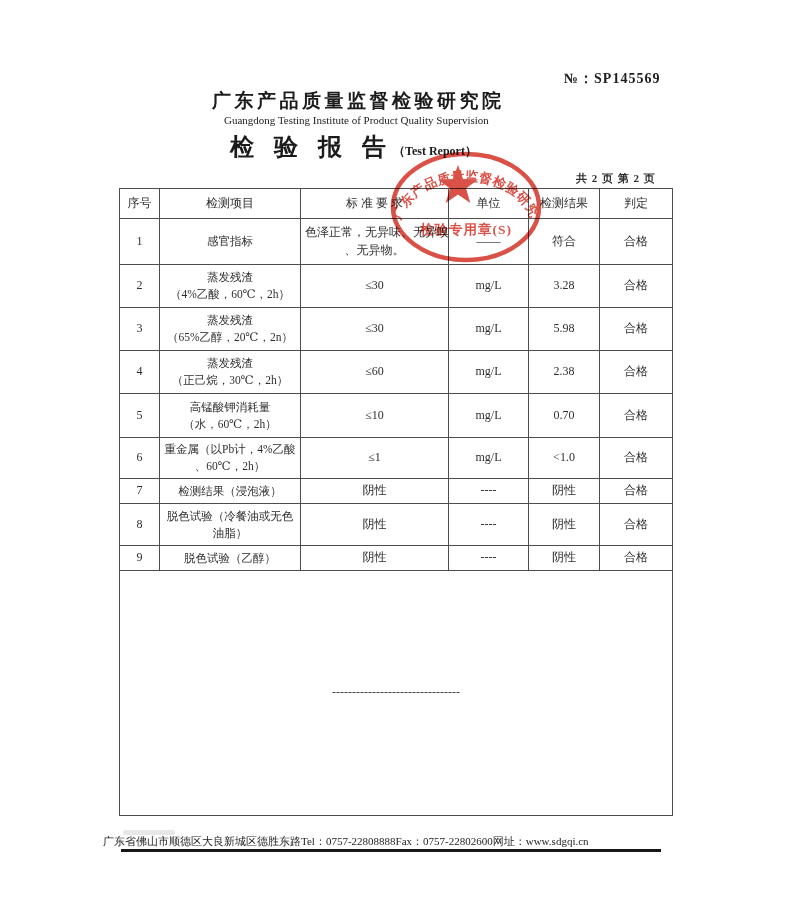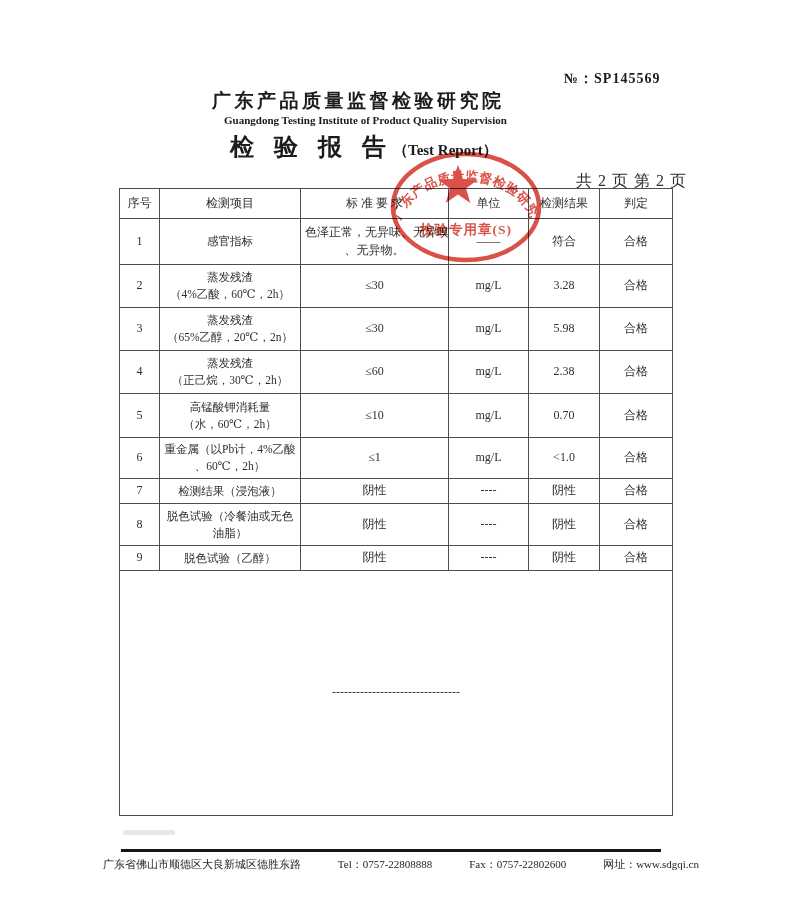--- a/index.html
+++ b/index.html
@@ -17,30 +17,30 @@
     font-size:14px;font-weight:bold;color:#1e1e1e;letter-spacing:1px;
     white-space:nowrap;
   }
   .title-cn{
     position:absolute;left:212px;top:88px;
     font-size:19px;font-weight:bold;color:#1b1b1b;
     letter-spacing:3.5px;white-space:nowrap;
   }
   .title-en{
     position:absolute;left:224px;top:114px;
-    font-size:11px;font-weight:bold;color:#1b1b1b;white-space:nowrap;
+    font-size:11px;font-weight:normal;color:#1b1b1b;white-space:nowrap;
   }
   .doc-title{
     position:absolute;left:230px;top:131px;white-space:nowrap;
   }
   .doc-title .cn{font-size:24px;font-weight:bold;letter-spacing:7px;color:#1b1b1b;}
-  .doc-title .en{font-size:15px;font-weight:bold;color:#1b1b1b;}
+  .doc-title .en{font-size:12px;font-weight:bold;color:#1b1b1b;}
   .page-info{
     position:absolute;left:576px;top:171px;
-    font-size:16px;color:#2f2f2f;letter-spacing:1px;white-space:nowrap;
+    font-size:11px;color:#2f2f2f;letter-spacing:1px;white-space:nowrap;font-weight:bold;
   }
   table.report{
     position:absolute;left:119px;top:188px;
     width:553px;border-collapse:collapse;table-layout:fixed;
     font-size:12px;color:#2e2e2e;
   }
   table.report td,table.report th{
     border:1px solid #4d4d4d;
     text-align:center;vertical-align:middle;
     padding:0;font-weight:normal;
@@ -61,22 +61,22 @@
   }
   .stamp{
     position:absolute;left:388px;top:150px;
     mix-blend-mode:multiply;opacity:0.88;
   }
   .footer-line{
     position:absolute;left:121px;top:849px;width:540px;height:3px;
     background:#161616;
   }
   .footer{
-    position:absolute;left:103px;top:857px;width:596px;
-    display:flex;justify-content:space-between;
+    position:absolute;left:103px;top:834px;width:596px;
+    display:flex;justify-content:flex-start;
     font-size:11px;color:#242424;white-space:nowrap;
   }
   .smudge{
     position:absolute;left:123px;top:830px;width:52px;height:5px;
     background:#cfcfcf;opacity:.5;border-radius:3px;
   }
 </style>
 </head>
 <body>
 

